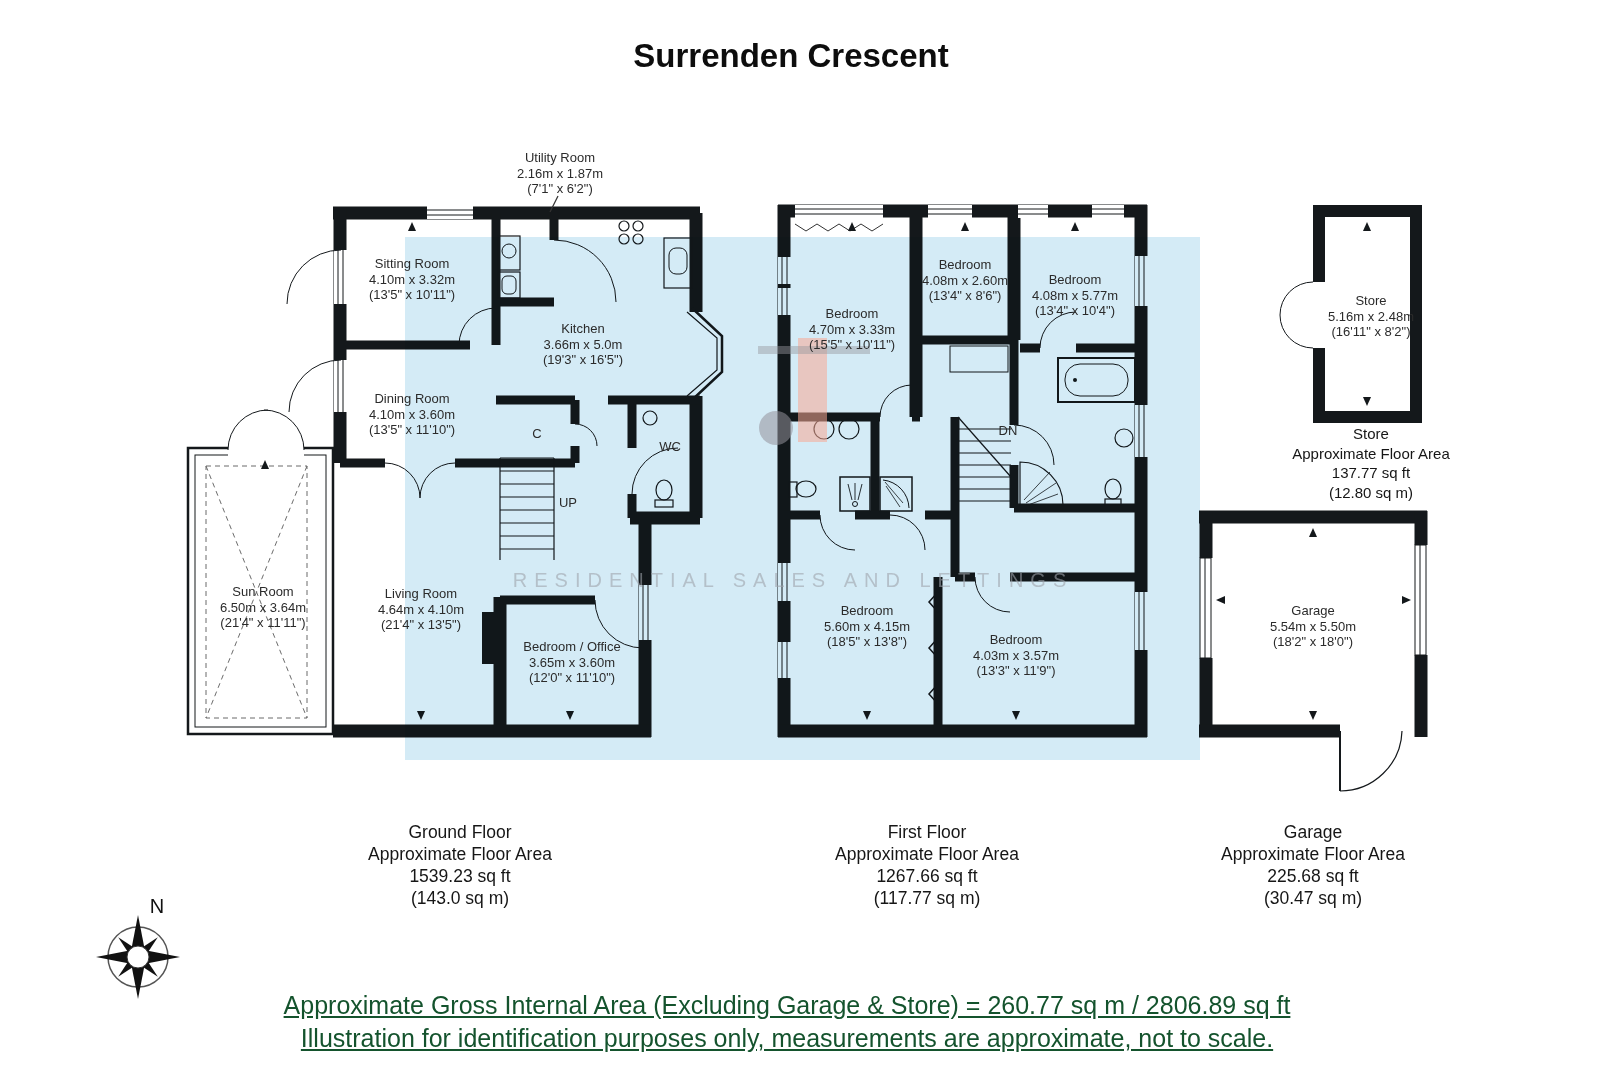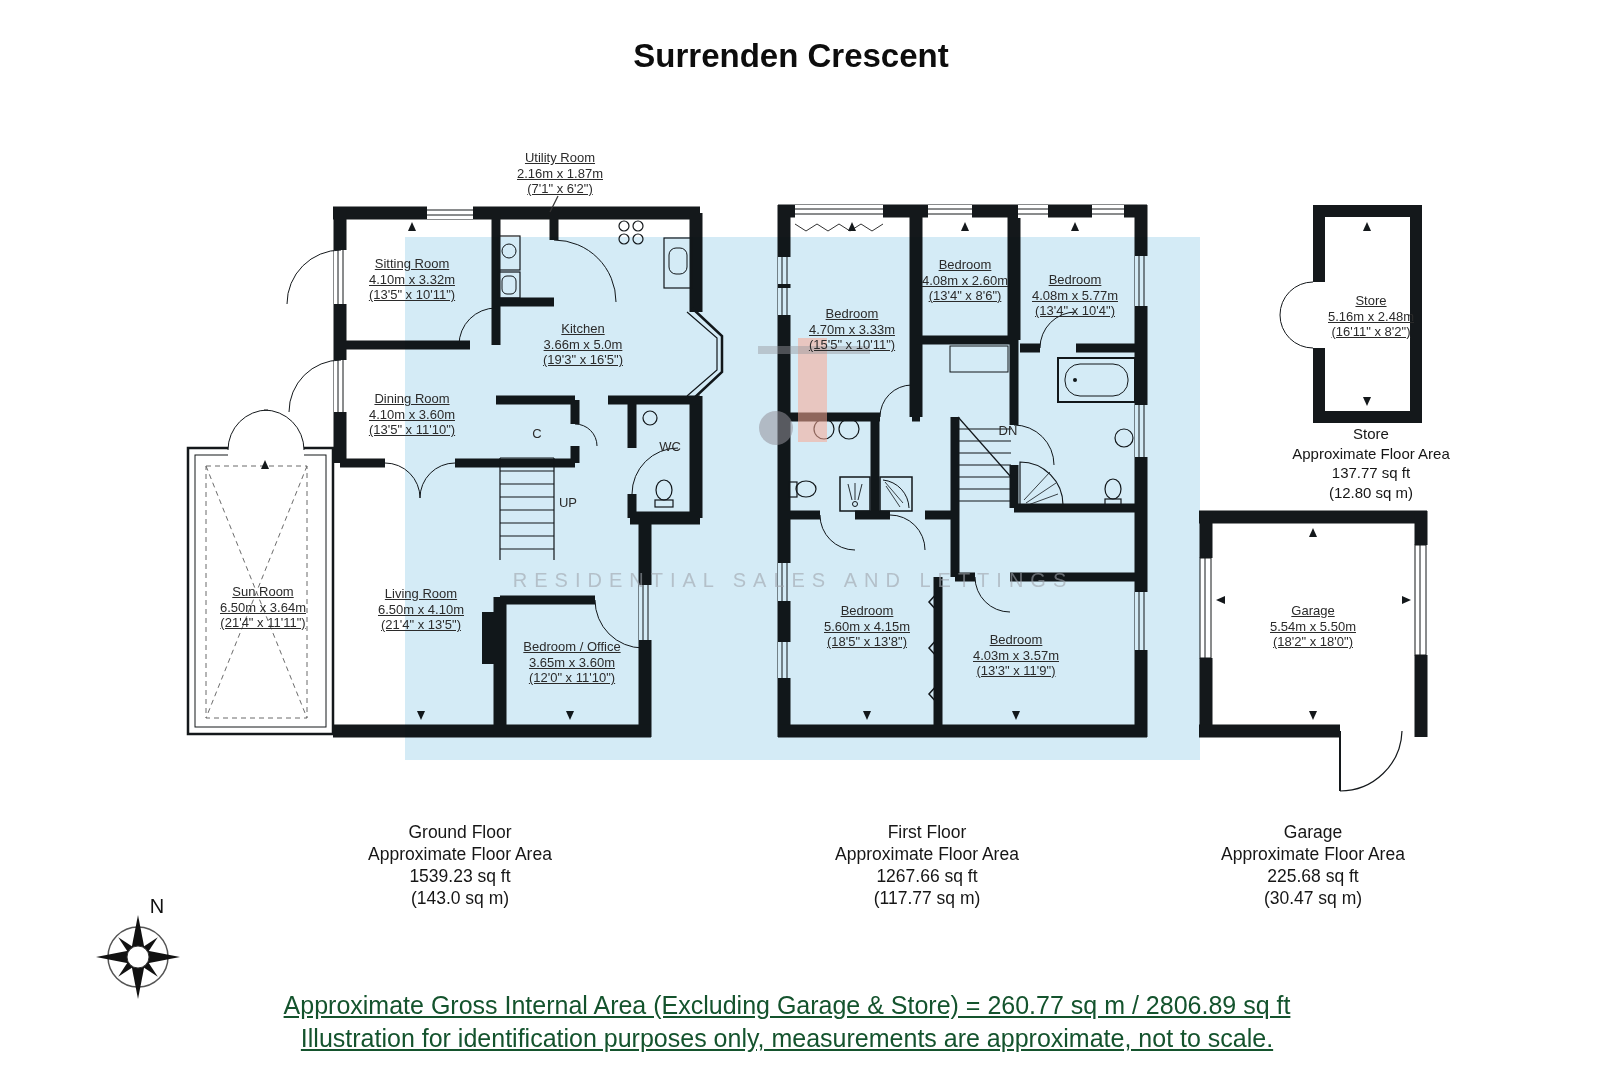--- a/index.html
+++ b/index.html
@@ -5,21 +5,21 @@
   html,body{margin:0;padding:0;background:#fff;}
   #stage{position:relative;width:1620px;height:1080px;background:#fff;overflow:hidden;
          font-family:"Liberation Sans",sans-serif;}
   #linework{position:absolute;left:0;top:0;z-index:1;}
   #overlay{position:absolute;left:405px;top:237px;width:795px;height:523px;
            background:rgba(176,219,238,0.55);mix-blend-mode:multiply;z-index:3;pointer-events:none;}
   #wmshapes{position:absolute;left:0;top:0;z-index:4;pointer-events:none;}
   .page-title{position:absolute;left:791px;top:36px;transform:translateX(-50%);
         font:700 33px/40px "Liberation Sans",sans-serif;color:#0d0d0d;white-space:nowrap;z-index:5;}
   .room-label{position:absolute;transform:translateX(-50%);text-align:center;
-        font:13px/15.5px "Liberation Sans",sans-serif;color:#2b2b2b;white-space:nowrap;z-index:5;text-decoration:underline;}
+        font:13px/15.5px "Liberation Sans",sans-serif;color:#2b2b2b;white-space:nowrap;z-index:5;}
   .tag{position:absolute;transform:translate(-50%,-50%);
         font:13px/14px "Liberation Sans",sans-serif;color:#2b2b2b;z-index:5;}
   .caption{position:absolute;transform:translateX(-50%);text-align:center;
         font:17.5px/22px "Liberation Sans",sans-serif;color:#161616;white-space:nowrap;z-index:5;}
   .caption.store-cap{font-size:15px;line-height:19.5px;}
   .footer-line{position:absolute;transform:translateX(-50%);text-align:center;
         font:25px/30px "Liberation Sans",sans-serif;color:#14532d;white-space:nowrap;z-index:5;text-decoration:underline;}
   .wm-brand{position:absolute;transform:translateX(-50%);white-space:nowrap;z-index:4;
         font:400 46px/50px "Liberation Serif",serif;color:rgba(175,145,148,0.45);letter-spacing:2px;}
   .wm-tag{position:absolute;transform:translateX(-50%);white-space:nowrap;z-index:4;
@@ -285,21 +285,21 @@
     <div>3.66m x 5.0m</div>
     <div>(19'3" x 16'5")</div>
   </div>
   <div class="room-label" style="left:263px;top:584px">
     <div>Sun Room</div>
     <div>6.50m x 3.64m</div>
     <div>(21'4" x 11'11")</div>
   </div>
   <div class="room-label" style="left:421px;top:586px">
     <div>Living Room</div>
-    <div>6.50m x 4.10m</div>
+    <div>4.64m x 4.10m</div>
     <div>(21'4" x 13'5")</div>
   </div>
   <div class="room-label" style="left:572px;top:639px">
     <div>Bedroom / Office</div>
     <div>3.65m x 3.60m</div>
     <div>(12'0" x 11'10")</div>
   </div>
   <div class="tag" style="left:537px;top:434px">C</div>
   <div class="tag" style="left:670px;top:447px">WC</div>
   <div class="tag" style="left:568px;top:503px">UP</div>

